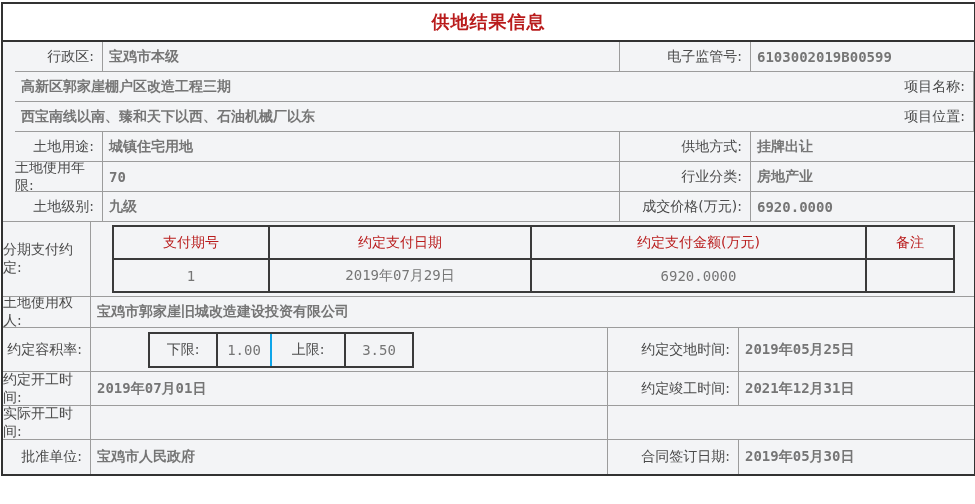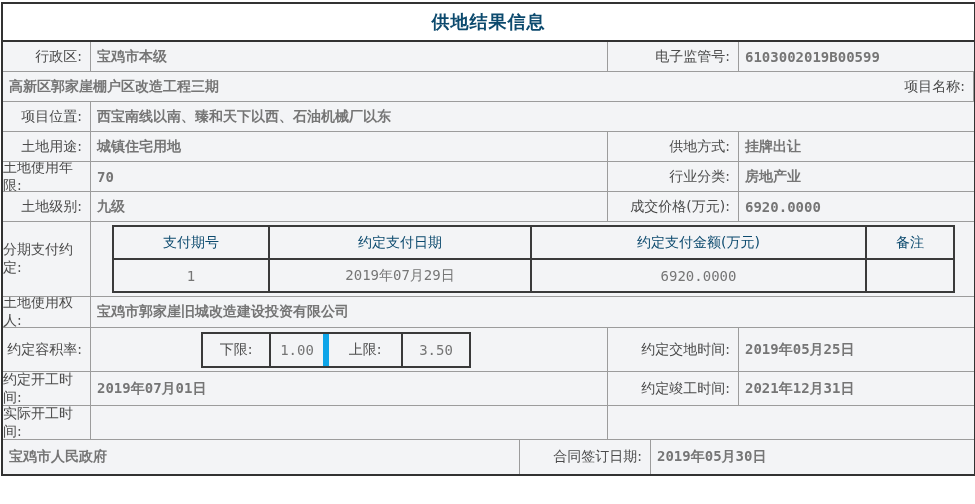--- a/index.html
+++ b/index.html
@@ -1,53 +1,53 @@
 <!DOCTYPE html>
 <html><head>
 <meta charset="utf-8">
 <style>
   html,body { margin:0; padding:0; background:#ffffff;
     font-family:"DejaVu Sans","Liberation Sans",sans-serif; }
   .sheet { width:971px; margin:2px 0 0 1px; border:2px solid #323232; background:#f3f4f6; }
 
   .title-row { height:36px; display:flex; align-items:center; justify-content:center;
     background:#ffffff; border-bottom:2px solid #323232; }
-  .title-row span { font-weight:bold; font-size:18px; color:#0c4a6e; letter-spacing:1px; }
+  .title-row span { font-weight:bold; font-size:18px; color:#b91c1c; letter-spacing:1px; }
 
   .row { display:flex; border-top:1px solid #9c9c9c; }
   .row.first { border-top:none; }
-  .r-std  { height:29px; }
+  .r-std  { height:29px;margin-left:12px; }
   .r-pay  { height:74px; }
   .r-owner{ height:30px; }
   .r-ratio{ height:43px; }
   .r-mid  { height:33px; }
   .r-last { height:34px; }
 
   .cell { box-sizing:border-box; display:flex; align-items:center; overflow:hidden; }
   .lbl  { justify-content:flex-end; padding-right:8px; color:#4b4b4b; font-size:14px; }
   .val  { padding-left:6px; color:#757575; font-size:14px;
           font-family:"DejaVu Sans Mono","DejaVu Sans",sans-serif;font-weight:bold; }
   .c1 { width:88px;  border-right:1px solid #9c9c9c; }
   .c2 { width:517px; border-right:1px solid #9c9c9c; }
   .c3 { width:131px; border-right:1px solid #9c9c9c; }
   .c4 { flex:1; }
   .cfull { flex:1; }
 
   table.pay { border-collapse:collapse; margin:4px 0 4px 21px; background:#f3f4f6; }
   table.pay th, table.pay td { border:2px solid #3a3a3a; text-align:center; font-weight:normal; }
-  table.pay th { height:29px; color:#0c4a6e; font-size:14px; }
+  table.pay th { height:29px; color:#b91c1c; font-size:14px; }
   table.pay td { height:29px; color:#757575; font-size:14px;
                  font-family:"DejaVu Sans Mono","DejaVu Sans",sans-serif; }
   .pw1{width:156px}.pw2{width:262px}.pw3{width:335px}.pw4{width:88px}
 
-  .ratio { display:flex; align-self:center; margin-left:110px; height:32px;
+  .ratio { display:flex; align-self:center; margin-left:57px; height:32px;
            border:2px solid #3a3a3a; box-sizing:content-box; }
   .ratio > div { display:flex; align-items:center; justify-content:center; font-size:14px; }
   .ratio .rl { color:#4b4b4b; border-right:2px solid #3a3a3a; }
-  .ratio .rv { color:#757575; border-right:6px solid #0ea5e9;
+  .ratio .rv { color:#757575; border-right:2px solid #0ea5e9;
                font-family:"DejaVu Sans Mono","DejaVu Sans",sans-serif; }
   .ratio .rv.last { border-right:none; }
   .rw1{width:66px}.rw2{width:52px}.rw3{width:72px}.rw4{width:66px}
 </style>
 </head>
 <body>
 
 <div class="sheet">
 
   <div class="title-row">
@@ -60,22 +60,22 @@
     <div class="cell lbl c3">电子监管号:</div>
     <div class="cell val c4">6103002019B00599</div>
   </div>
 
   <div class="row r-std">
     <div class="cell val cfull">高新区郭家崖棚户区改造工程三期</div>
     <div class="cell lbl c1">项目名称:</div>
   </div>
 
   <div class="row r-std">
+    <div class="cell val cfull">西宝南线以南、臻和天下以西、石油机械厂以东</div>
     <div class="cell lbl c1">项目位置:</div>
-    <div class="cell val cfull">西宝南线以南、臻和天下以西、石油机械厂以东</div>
   </div>
 
 
   <div class="row r-std">
     <div class="cell lbl c1">土地用途:</div>
     <div class="cell val c2">城镇住宅用地</div>
     <div class="cell lbl c3">供地方式:</div>
     <div class="cell val c4">挂牌出让</div>
   </div>
 
@@ -147,18 +147,19 @@
     <div class="cell val c4">2021年12月31日</div>
   </div>
 
   <div class="row r-mid">
     <div class="cell lbl c1">实际开工时间:</div>
     <div class="cell val c2"></div>
     <div class="cell val c4"></div>
   </div>
 
   <div class="row r-last">
+    <div class="cell lbl c1">批准单位:</div>
     <div class="cell val c2">宝鸡市人民政府</div>
     <div class="cell lbl c3">合同签订日期:</div>
     <div class="cell val c4">2019年05月30日</div>
   </div>
 
 </div>
 
 </body></html>

